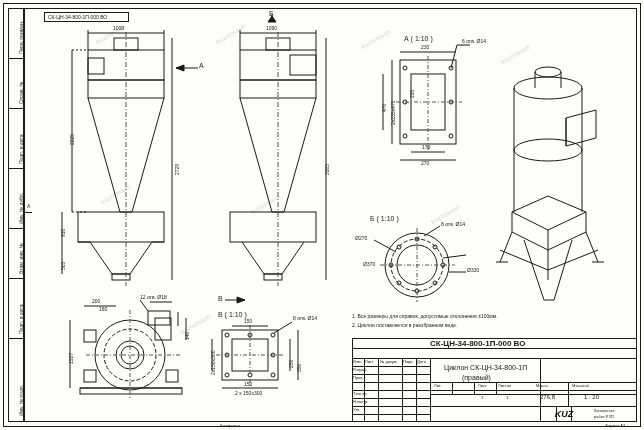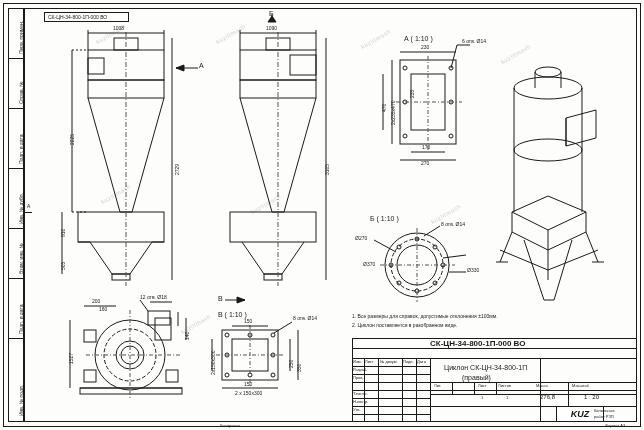--- a/index.html
+++ b/index.html
@@ -357,21 +357,21 @@
   <div class="txt tiny" style="left:478px;top:384px;">Лист</div>
   <div class="txt tiny" style="left:498px;top:384px;">Листов</div>
   <div class="txt tiny" style="left:536px;top:384px;">Масса</div>
   <div class="txt tiny" style="left:572px;top:384px;">Масштаб</div>
   <div class="txt tiny" style="left:481px;top:396px;">1</div>
   <div class="txt tiny" style="left:506px;top:396px;">1</div>
   <div class="txt mid" style="left:540px;top:394px;">276,8</div>
   <div class="txt mid" style="left:584px;top:394px;">1 : 20</div>
 
   <div class="ln h" style="left:430px;top:406px;width:207px;"></div>
-  <div class="logo" style="left:556px;top:406px;width:48px;height:16px;">
+  <div class="logo" style="left:556px;top:406px;width:16px;height:16px;">
     <span class="logotxt">KUZ</span>
   </div>
   <div class="txt tiny" style="left:594px;top:409px;">Копальные</div>
   <div class="txt tiny" style="left:594px;top:415px;">работ РЗП</div>
 
   <div class="txt tiny" style="left:220px;top:424px;">Копировал</div>
   <div class="txt tiny" style="left:605px;top:424px;">Формат А3</div>
 
 </div>
 

